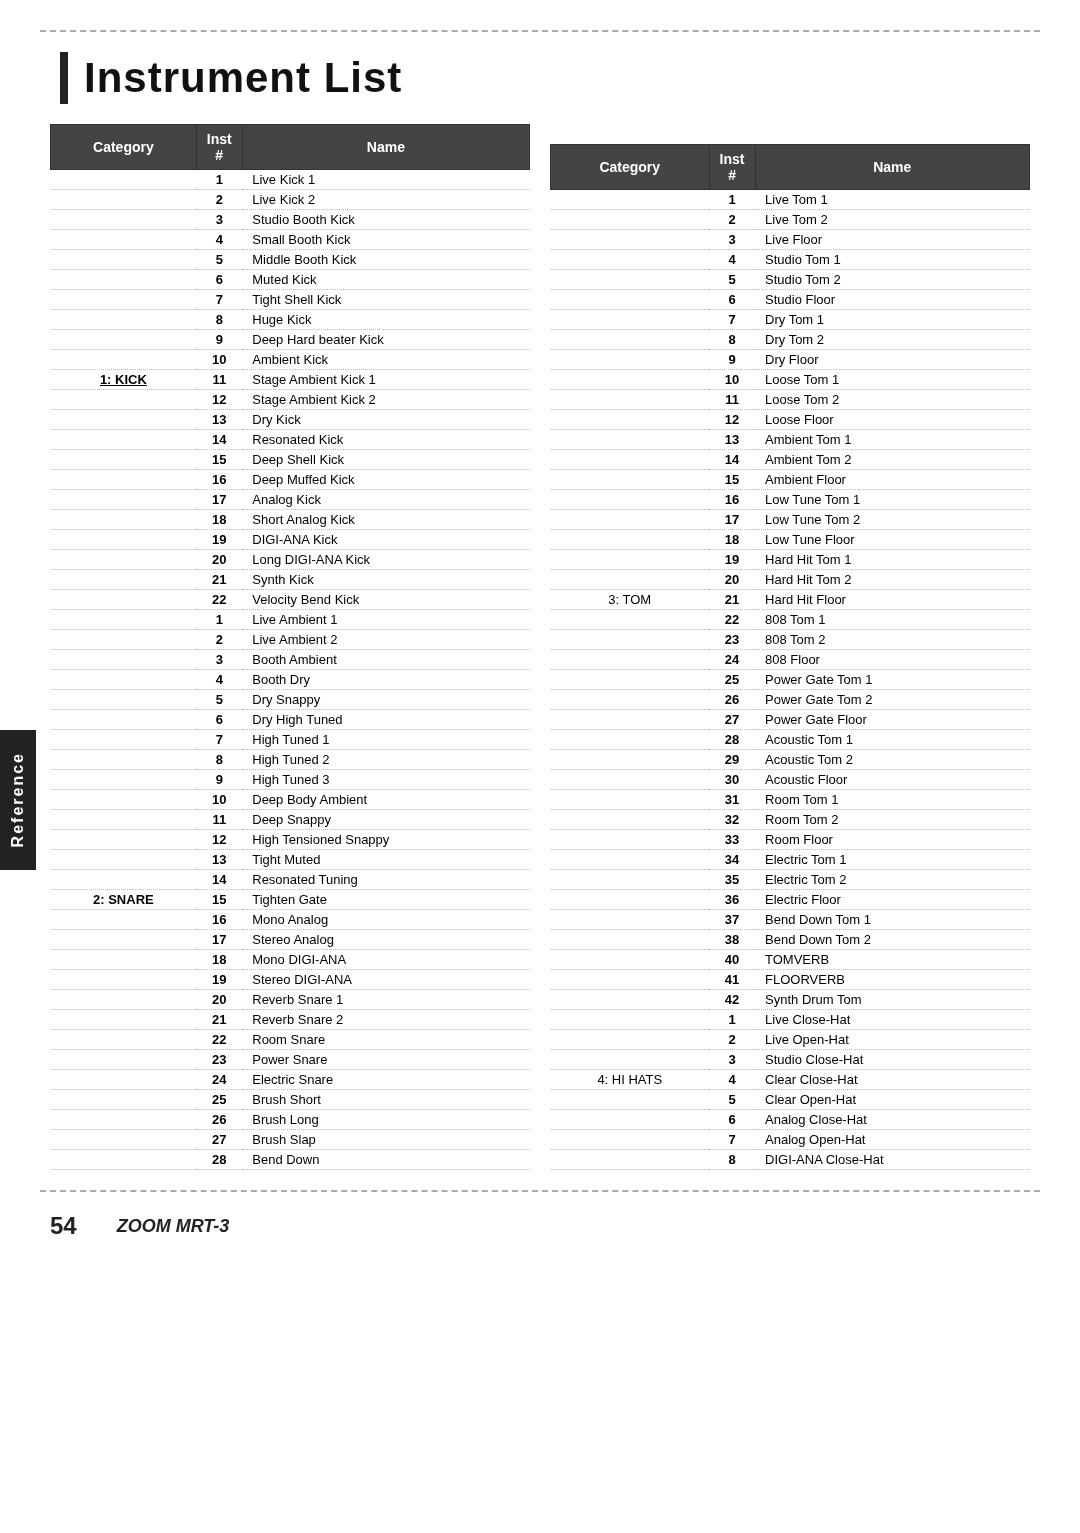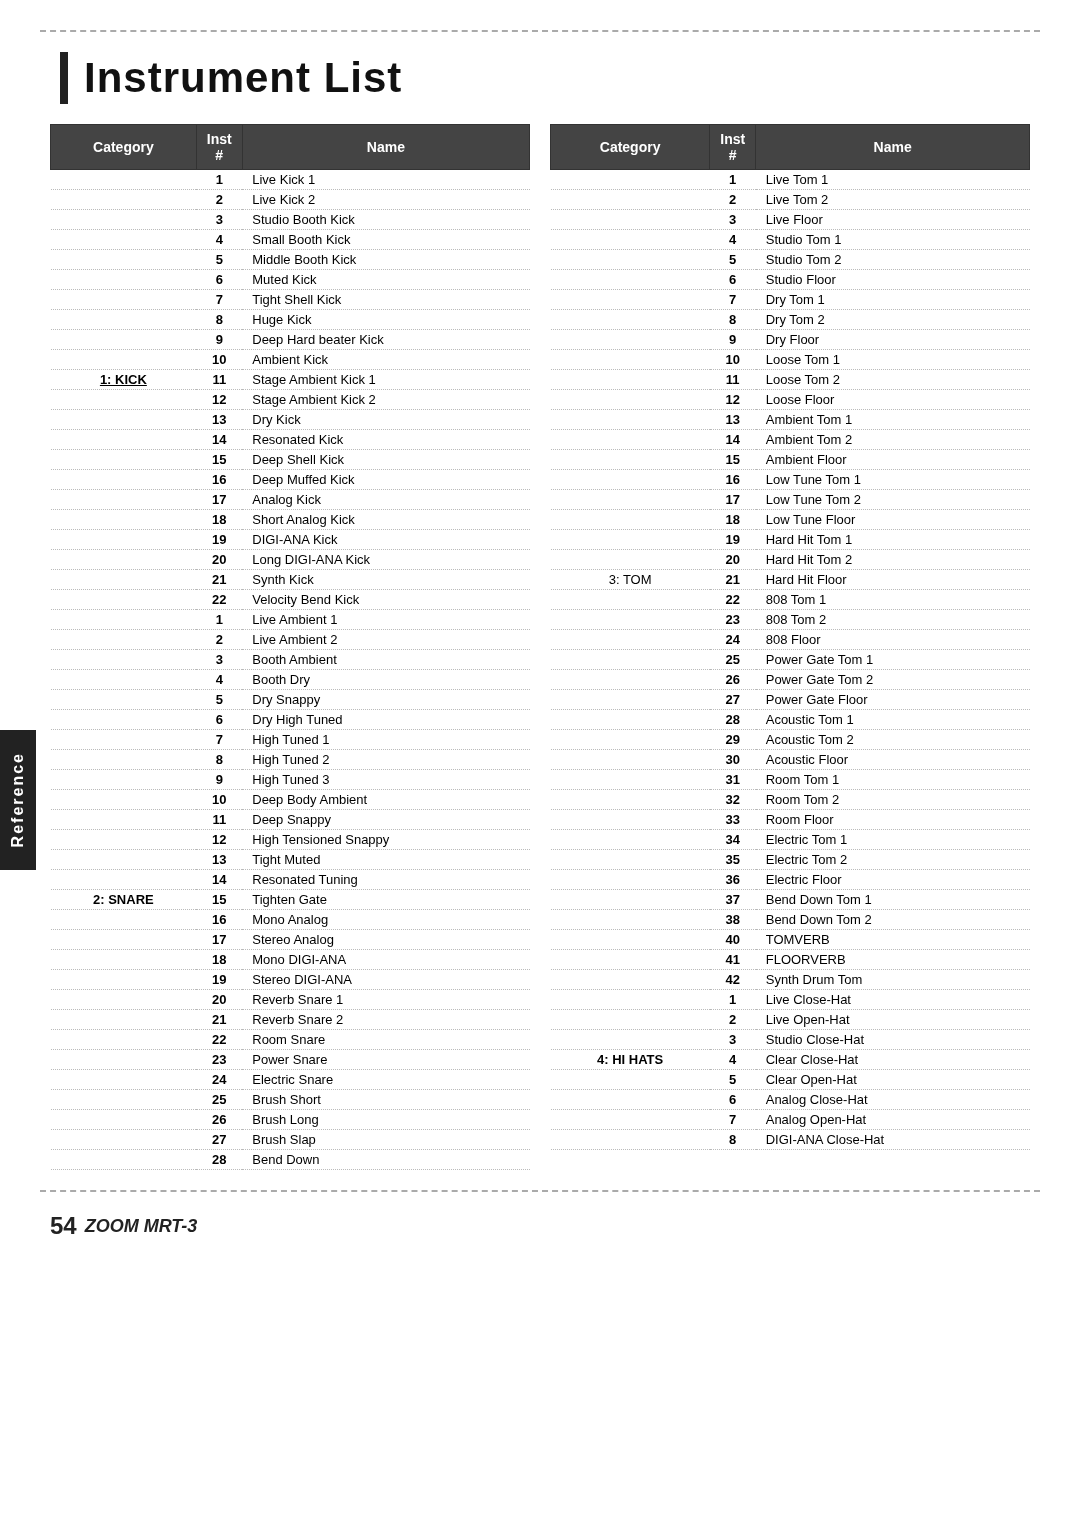--- a/index.html
+++ b/index.html
@@ -67,20 +67,21 @@
       font-weight: 900;
       color: #111;
       letter-spacing: 1px;
     }
 
     
     .main-content {
       margin: 0 50px 0 50px;
       display: flex;
       gap: 0;
+      align-items: flex-end;
     }
 
     
     .table-section {
       flex: 1;
     }
 
     table {
       width: 100%;
       border-collapse: collapse;
@@ -144,20 +145,21 @@
       font-size: 24px;
       font-weight: 900;
       color: #222;
       margin-right: 8px;
     }
     .footer-brand {
       font-size: 18px;
       font-weight: bold;
       font-style: italic;
       color: #222;
+      margin-left: 32px;
     }
 
     .row-height td { height: 20px; }
   </style>
 </head>
 <body>
 
 <div class="page-container">
 
   <div class="reference-tab">
@@ -663,21 +665,21 @@
               <td class="cat-cell" style="white-space: nowrap;"></td>
               <td class="inst-cell">2</td>
               <td class="name-cell">Live Open-Hat</td>
             </tr>
             <tr class="row-height">
               <td class="cat-cell" style="white-space: nowrap;"></td>
               <td class="inst-cell">3</td>
               <td class="name-cell">Studio Close-Hat</td>
             </tr>
             <tr class="row-height">
-              <td class="cat-cell" style="white-space: nowrap; font-weight: bold;">4: HI HATS</td>
+              <td class="cat-cell" style="white-space: nowrap; font-weight: normal;">4: HI HATS</td>
               <td class="inst-cell">4</td>
               <td class="name-cell">Clear Close-Hat</td>
             </tr>
             <tr class="row-height">
               <td class="cat-cell" style="white-space: nowrap;"></td>
               <td class="inst-cell">5</td>
               <td class="name-cell">Clear Open-Hat</td>
             </tr>
             <tr class="row-height">
               <td class="cat-cell" style="white-space: nowrap;"></td>

